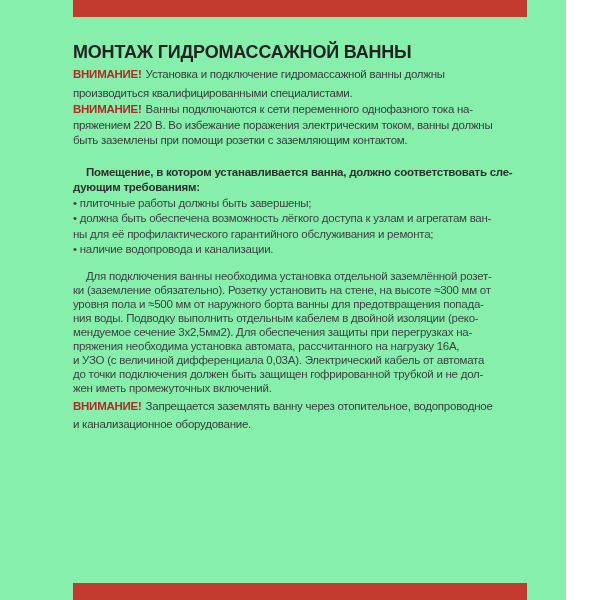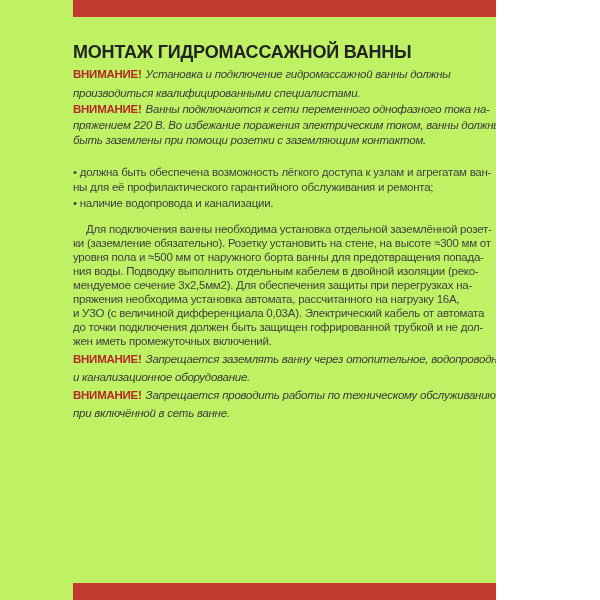--- a/index.html
+++ b/index.html
@@ -1,29 +1,29 @@
 <!DOCTYPE html>
 <html style="--accent-bar: #c33b2e; --warning-label: #b42827; --body-text: #3f3f3f; --title-text: #232323;"><head>
 <meta charset="utf-8">
 <style>
   html,body{margin:0;padding:0;background:#ffffff;}
-  .page{position:relative;width:496px;height:600px;background:#bef264;overflow:hidden;
+  .page{position:relative;width:566px;height:600px;background:#86efac;overflow:hidden;
         font-family:"Liberation Sans", sans-serif;}
   .bar{position:absolute;left:73px;width:454px;height:17px;background:var(--accent-bar,#c33b2e);}
   .bar.top{top:0;}
   .bar.bottom{top:583px;}
   .content{position:absolute;left:73px;top:0;width:466px;color:var(--body-text,#3f3f3f);
            font-size:11.5px;letter-spacing:-0.25px;}
   .title{margin:41px 0 0 0;font-size:18px;line-height:22px;font-weight:bold;
          color:var(--title-text,#232323);letter-spacing:-0.2px;}
   p{margin:0;}
   .pre{white-space:pre-line;}
   .warn{line-height:18.5px;}
   .warn .wl{color:var(--warning-label,#b42827);font-weight:bold;margin-right:4px;}
-  .warn .wt{font-style:italic;color:#3a3a3a;white-space:pre-line;}
+  .warn .wt{color:#3a3a3a;white-space:pre-line;}
   .intro{margin-top:2px;}
   .purchase{margin-top:10px;line-height:20px;}
   .power{line-height:15.5px;}
   .req{margin-top:16px;line-height:15.5px;}
   .req-heading{font-weight:bold;color:#2e2e2e;text-indent:13px;}
   .socket{margin-top:11px;line-height:14px;text-indent:13px;}
   .bwarn{line-height:18px;}
   .bwarn.first{margin-top:2px;}
 </style>
 </head>
@@ -37,37 +37,38 @@
 
     <p class="warn intro"><span class="wl">ВНИМАНИЕ!</span><span class="wt">Установка и подключение гидромассажной ванны должны
 производиться квалифицированными специалистами.</span></p>
 
 
     <p class="warn power"><span class="wl">ВНИМАНИЕ!</span><span class="wt">Ванны подключаются к сети переменного однофазного тока на-
 пряжением 220 В. Во избежание поражения электрическим током, ванны должны
 быть заземлены при помощи розетки с заземляющим контактом.</span></p>
 
     <div class="req">
+      <p class="req-heading pre">Помещение, в котором устанавливается ванна, должно соответствовать сле-
+дующим требованиям:</p>
+      <p class="pre">• плиточные работы должны быть завершены;</p>
       <p class="pre">• должна быть обеспечена возможность лёгкого доступа к узлам и агрегатам ван-
 ны для её профилактического гарантийного обслуживания и ремонта;</p>
       <p class="pre">• наличие водопровода и канализации.</p>
     </div>
 
     <p class="socket pre">Для подключения ванны необходима установка отдельной заземлённой розет-
 ки (заземление обязательно). Розетку установить на стене, на высоте ≈300 мм от
 уровня пола и ≈500 мм от наружного борта ванны для предотвращения попада-
 ния воды. Подводку выполнить отдельным кабелем в двойной изоляции (реко-
 мендуемое сечение 3х2,5мм2). Для обеспечения защиты при перегрузках на-
 пряжения необходима установка автомата, рассчитанного на нагрузку 16А,
 и УЗО (с величиной дифференциала 0,03А). Электрический кабель от автомата
 до точки подключения должен быть защищен гофрированной трубкой и не дол-
 жен иметь промежуточных включений.</p>
 
     <p class="warn bwarn first"><span class="wl">ВНИМАНИЕ!</span><span class="wt">Запрещается заземлять ванну через отопительное, водопроводное
 и канализационное оборудование.</span></p>
 
-    <p class="warn bwarn"><span class="wl">ВНИМАНИЕ!</span><span class="wt">Запрещается проводить работы по техническому обслуживанию
-при включённой в сеть ванне.</span></p>
 
   </div>
 
   <div class="bar bottom"></div>
 </div>
 
 </body></html>

